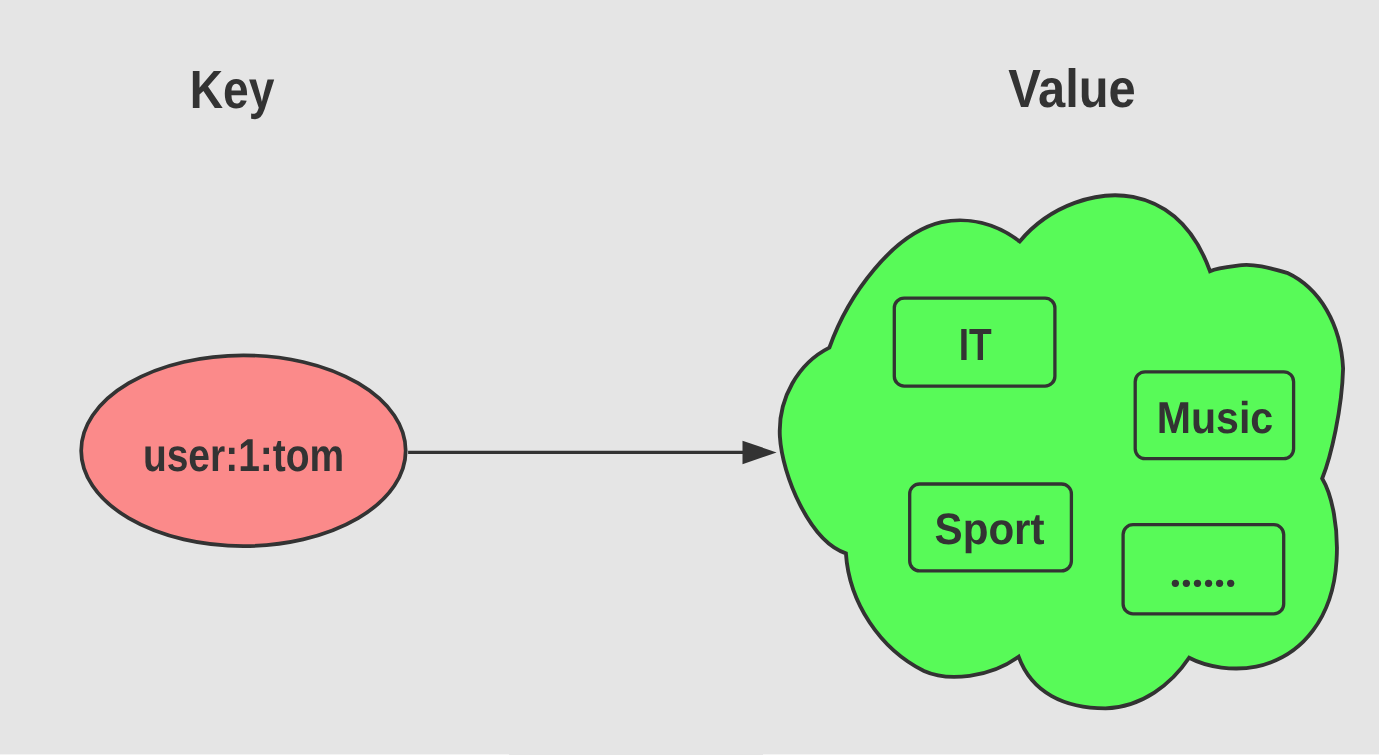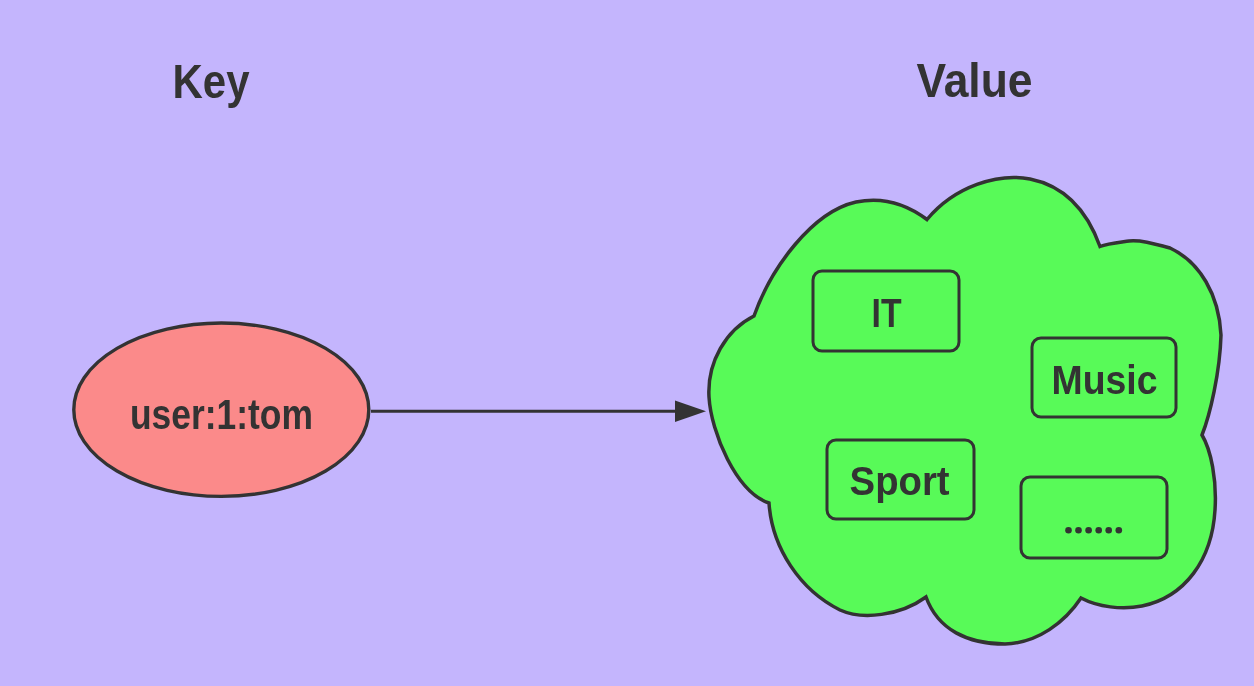--- a/index.html
+++ b/index.html
@@ -1,16 +1,16 @@
 <!DOCTYPE html>
 <html><head>
 <meta charset="utf-8">
 <style>
 html,body{margin:0;padding:0;background:#ffffff;}
-#stage{position:relative;width:1254px;height:686px;background:#c4b5fd;overflow:hidden;}
+#stage{position:relative;width:1254px;height:686px;background:#e5e5e5;overflow:hidden;}
 text{font-family:"Liberation Sans",sans-serif;font-weight:bold;fill:#333333;}
 </style>
 </head>
 <body>
 <div id="stage">
 <svg width="1254" height="686" viewBox="0 0 1254 686">
 
   <text x="211" y="98" font-size="49" text-anchor="middle" textLength="77" lengthAdjust="spacingAndGlyphs">Key</text>
   <text x="974.5" y="97" font-size="49" text-anchor="middle" textLength="116" lengthAdjust="spacingAndGlyphs">Value</text>
 

